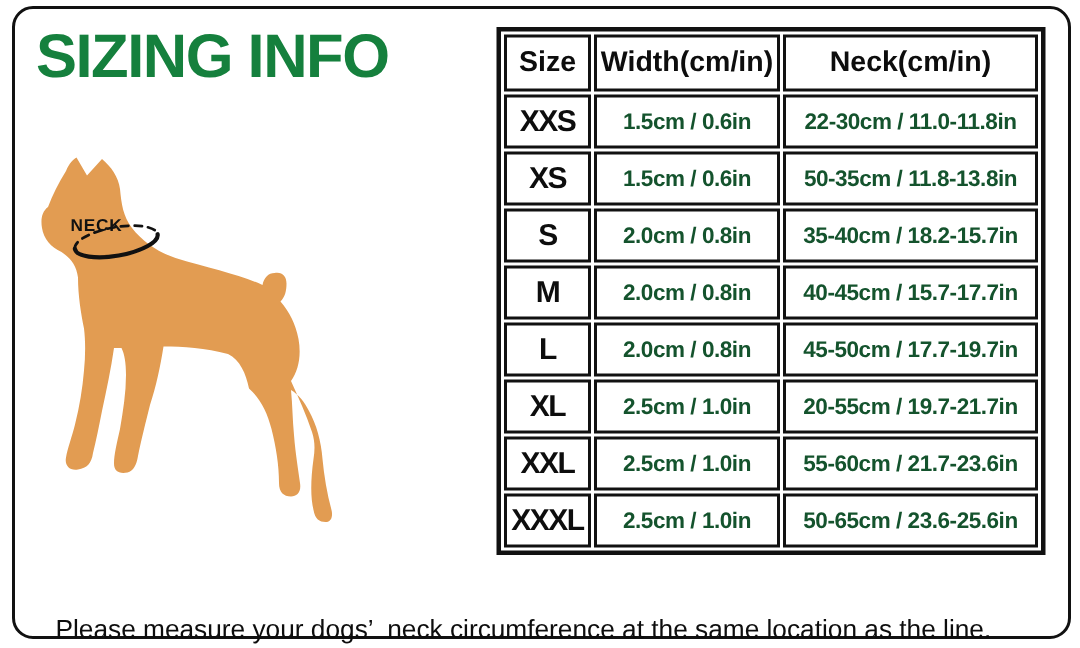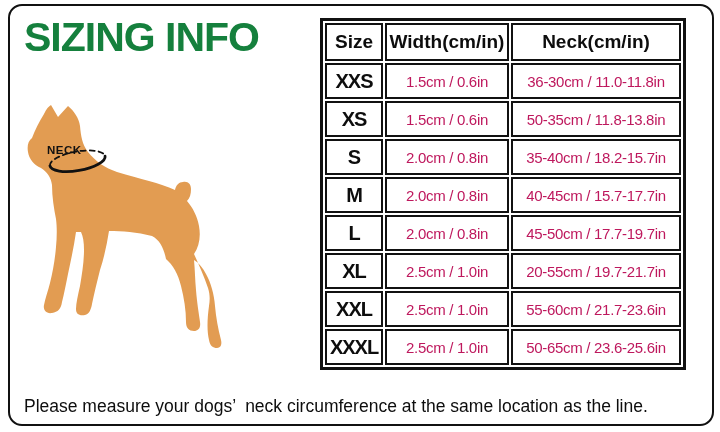--- a/index.html
+++ b/index.html
@@ -12,34 +12,34 @@
     border:2.5px solid #111;border-radius:14px;background:#fff;
   }
   .title{
     position:absolute;left:24px;top:16px;margin:0;
     font-size:41px;line-height:1.05;font-weight:bold;letter-spacing:-1px;color:#15803d;
   }
   .dog-wrap{position:absolute;left:25px;top:98px;width:200px;height:260px;}
   .dog-wrap svg{display:block;width:100%;height:100%;}
   .neck-text{font-family:"Liberation Sans",sans-serif;font-size:11.5px;font-weight:bold;fill:#111;letter-spacing:0.5px;}
   table.size-table{
-    position:absolute;left:320px;top:18px;
+    position:absolute;left:331px;top:18px;
     border-collapse:separate;border-spacing:2.5px;
     border:3px solid #111;background:#fff;table-layout:fixed;
   }
   .size-table th,.size-table td{
     border:2.5px solid #111;text-align:center;vertical-align:middle;
     padding:0 2px;overflow:hidden;white-space:nowrap;
   }
   .size-table th{height:34px;font-size:19px;font-weight:bold;color:#0d0d0d;}
   .size-table td{height:32px;}
   .size-table td.size-cell{font-size:20px;font-weight:bold;color:#0d0d0d;letter-spacing:-1px;}
-  .size-table td.val-cell{font-size:15px;font-weight:normal;color:#be185d;letter-spacing:-0.3px;text-align:center;}
+  .size-table td.val-cell{font-size:15px;font-weight:bold;color:#14532d;letter-spacing:-0.3px;text-align:center;}
   .footer-note{
-    position:absolute;left:24px;top:396px;margin:0;
+    position:absolute;left:24px;top:396px;margin:13px;
     font-size:17.5px;color:#0d0d0d;white-space:pre;
   }
 </style>
 </head>
 <body>
 
 <div class="card"></div>
 
 <h1 class="title">SIZING INFO</h1>
 
@@ -111,21 +111,21 @@
     <tr>
       <th>Size</th>
       <th>Width(cm/in)</th>
       <th>Neck(cm/in)</th>
     </tr>
   </thead>
   <tbody>
     <tr>
       <td class="size-cell">XXS</td>
       <td class="val-cell">1.5cm / 0.6in</td>
-      <td class="val-cell">36-30cm / 11.0-11.8in</td>
+      <td class="val-cell">22-30cm / 11.0-11.8in</td>
     </tr>
     <tr>
       <td class="size-cell">XS</td>
       <td class="val-cell">1.5cm / 0.6in</td>
       <td class="val-cell">50-35cm / 11.8-13.8in</td>
     </tr>
     <tr>
       <td class="size-cell">S</td>
       <td class="val-cell">2.0cm / 0.8in</td>
       <td class="val-cell">35-40cm / 18.2-15.7in</td>

